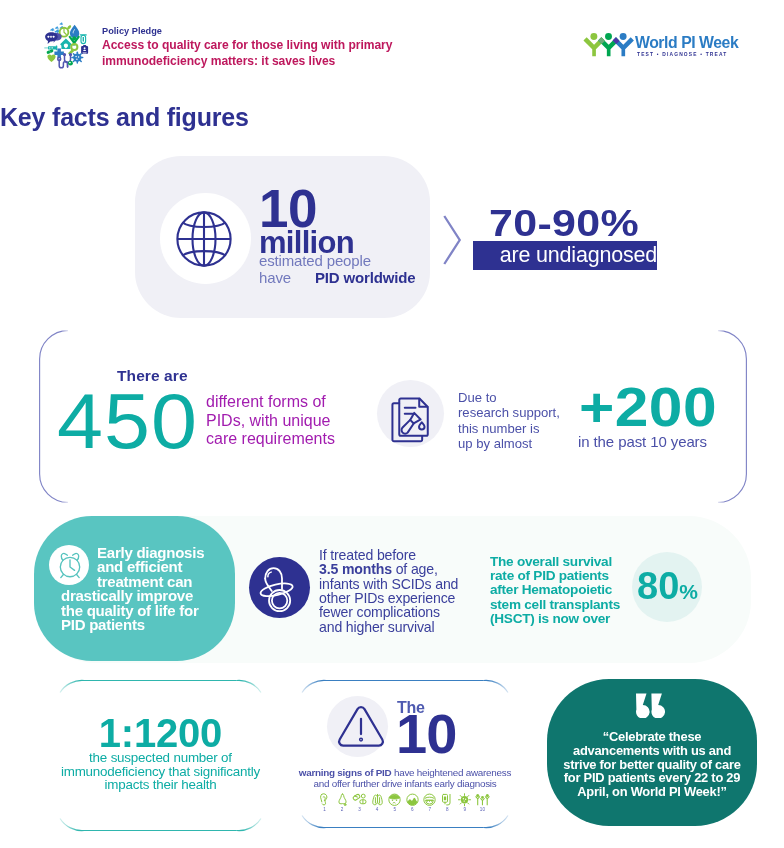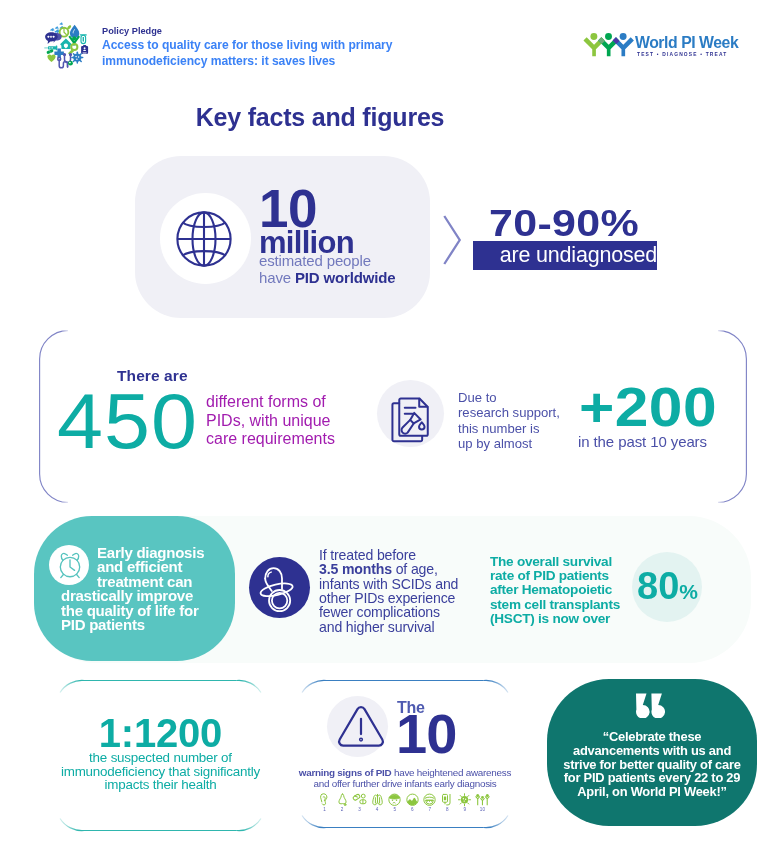--- a/index.html
+++ b/index.html
@@ -11,41 +11,41 @@
     overflow:hidden;
     -webkit-font-smoothing:antialiased;
   }
   .page { position:absolute; left:0; top:0; width:784px; height:848px; }
 
   
   .header { position:absolute; left:0; top:0; width:784px; height:90px; }
   .hdr-logo { position:absolute; left:40px; top:22px; width:52px; height:52px; }
   .hdr-text { position:absolute; left:102px; top:26px; width:420px; }
   .eyebrow { font-size:9.2px; font-weight:700; color:#2e3191; letter-spacing:0.02px; line-height:11px; }
-  .hdr-title { margin-top:1px; font-size:12.1px; font-weight:700; color:#3b82f6; line-height:15.5px; letter-spacing:-0.05px;}
+  .hdr-title { margin-top:1px; font-size:12.1px; font-weight:700; color:#be185d; line-height:15.5px; letter-spacing:-0.05px;}
 
   .brand { position:absolute; left:583px; top:28px; width:170px; height:32px; }
   .brand-mark { position:absolute; left:-1px; top:1px; width:53px; height:30px; overflow:visible; }
   .brand-name { position:absolute; left:52px; top:6px; font-size:15.8px; font-weight:700; color:#2b7cc4; letter-spacing:-0.45px; line-height:18px; white-space:nowrap;}
   .brand-tag { position:absolute; left:54px; top:23px; font-size:4.9px; font-weight:700; color:#2e3191; letter-spacing:1.18px; line-height:8px; white-space:nowrap;}
 
   
-  .main-title { position:absolute; left:8px; top:103px; width:624px; text-align:center;
+  .main-title { position:absolute; left:0; top:103px; width:624px; 
      font-size:25px; font-weight:700; color:#2e3191; letter-spacing:-0.2px;}
 
   
   .s1-card { position:absolute; left:135px; top:156px; width:295px; height:162px;
      background:#f0f0f6; border-radius:46px; }
   .s1-circle { position:absolute; left:160px; top:193px; width:91px; height:91px;
      background:#ffffff; border-radius:50%; }
   .s1-globe { position:absolute; left:176px; top:211px; width:56px; height:56px; }
   .s1-num { position:absolute; left:259px; top:183px; font-size:53px; font-weight:700; color:#2e3191; line-height:52px; letter-spacing:-0.5px;}
   .s1-unit { position:absolute; left:259px; top:228px; font-size:31px; font-weight:700; color:#2e3191; line-height:30px; letter-spacing:-0.7px;}
   .s1-sub { position:absolute; left:259px; top:252px; font-size:15px; color:#7279bd; line-height:17.2px; letter-spacing:-0.15px;}
-  .s1-sub b { color:#2e3191; font-weight:700;}
+  .s1-sub b { color:#2e3191; font-weight:700;margin-left:20px;}
 
   .s1-chev { position:absolute; left:442px; top:214px; width:20px; height:52px; }
   .s1-pct { position:absolute; left:489px; top:206px; font-size:37px; font-weight:700; color:#2e3191; line-height:35px; letter-spacing:0.3px; transform:scaleX(1.16); transform-origin:left top;}
   .s1-tag { position:absolute; left:473px; top:241px; width:184px; height:29px; background:#2e3191; color:#fff;
      font-size:21.5px; line-height:29px; text-align:right; letter-spacing:-0.2px;}
 
   
   .s2-frame { position:absolute; left:38px; top:329px; width:710px; height:175px; overflow:visible;}
   .s2-there { position:absolute; left:117px; top:367px; font-size:15.5px; color:#2e3191; letter-spacing:0.1px;font-weight:bold;}
   .s2-450 { position:absolute; left:57px; top:382px; font-size:78px; color:#0daca4; font-weight:400; line-height:78px; letter-spacing:1.0px; transform:scaleX(1.06); transform-origin:left top;}

